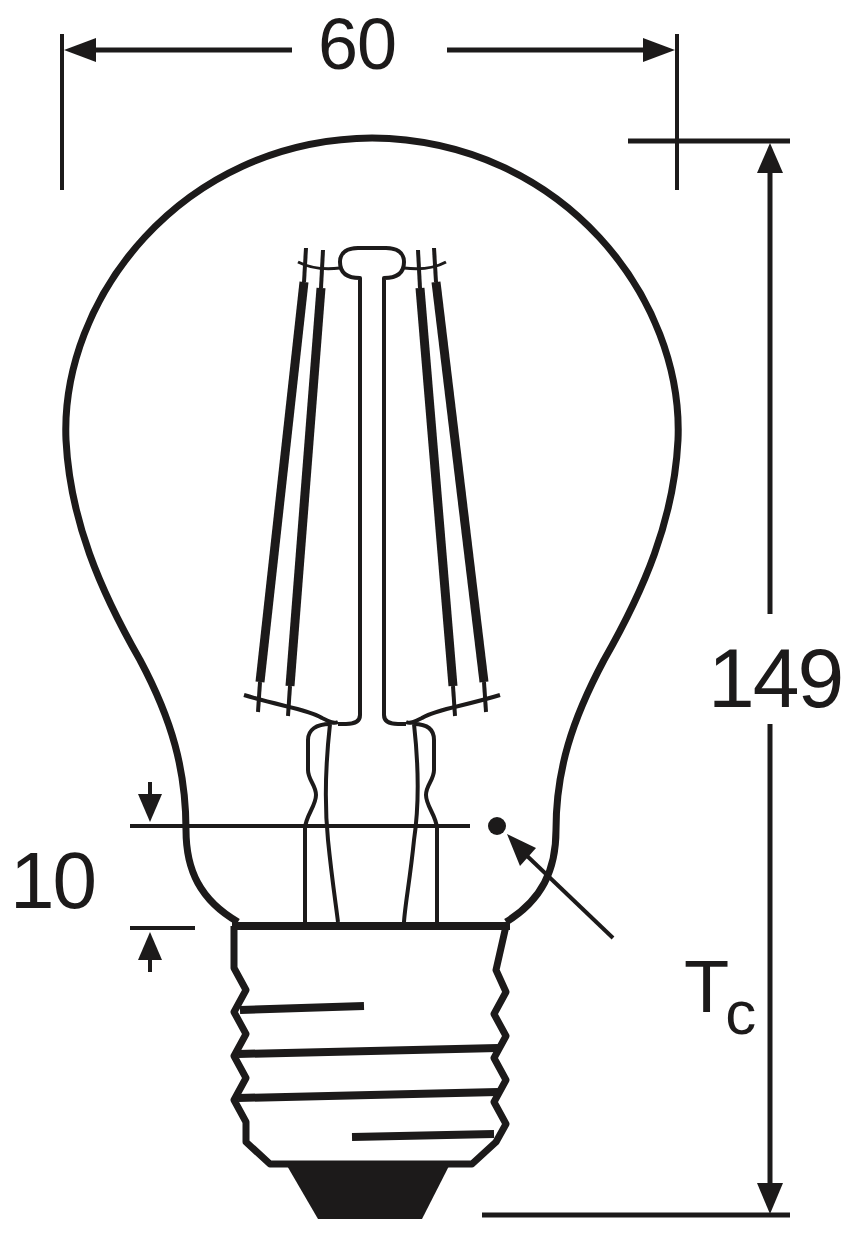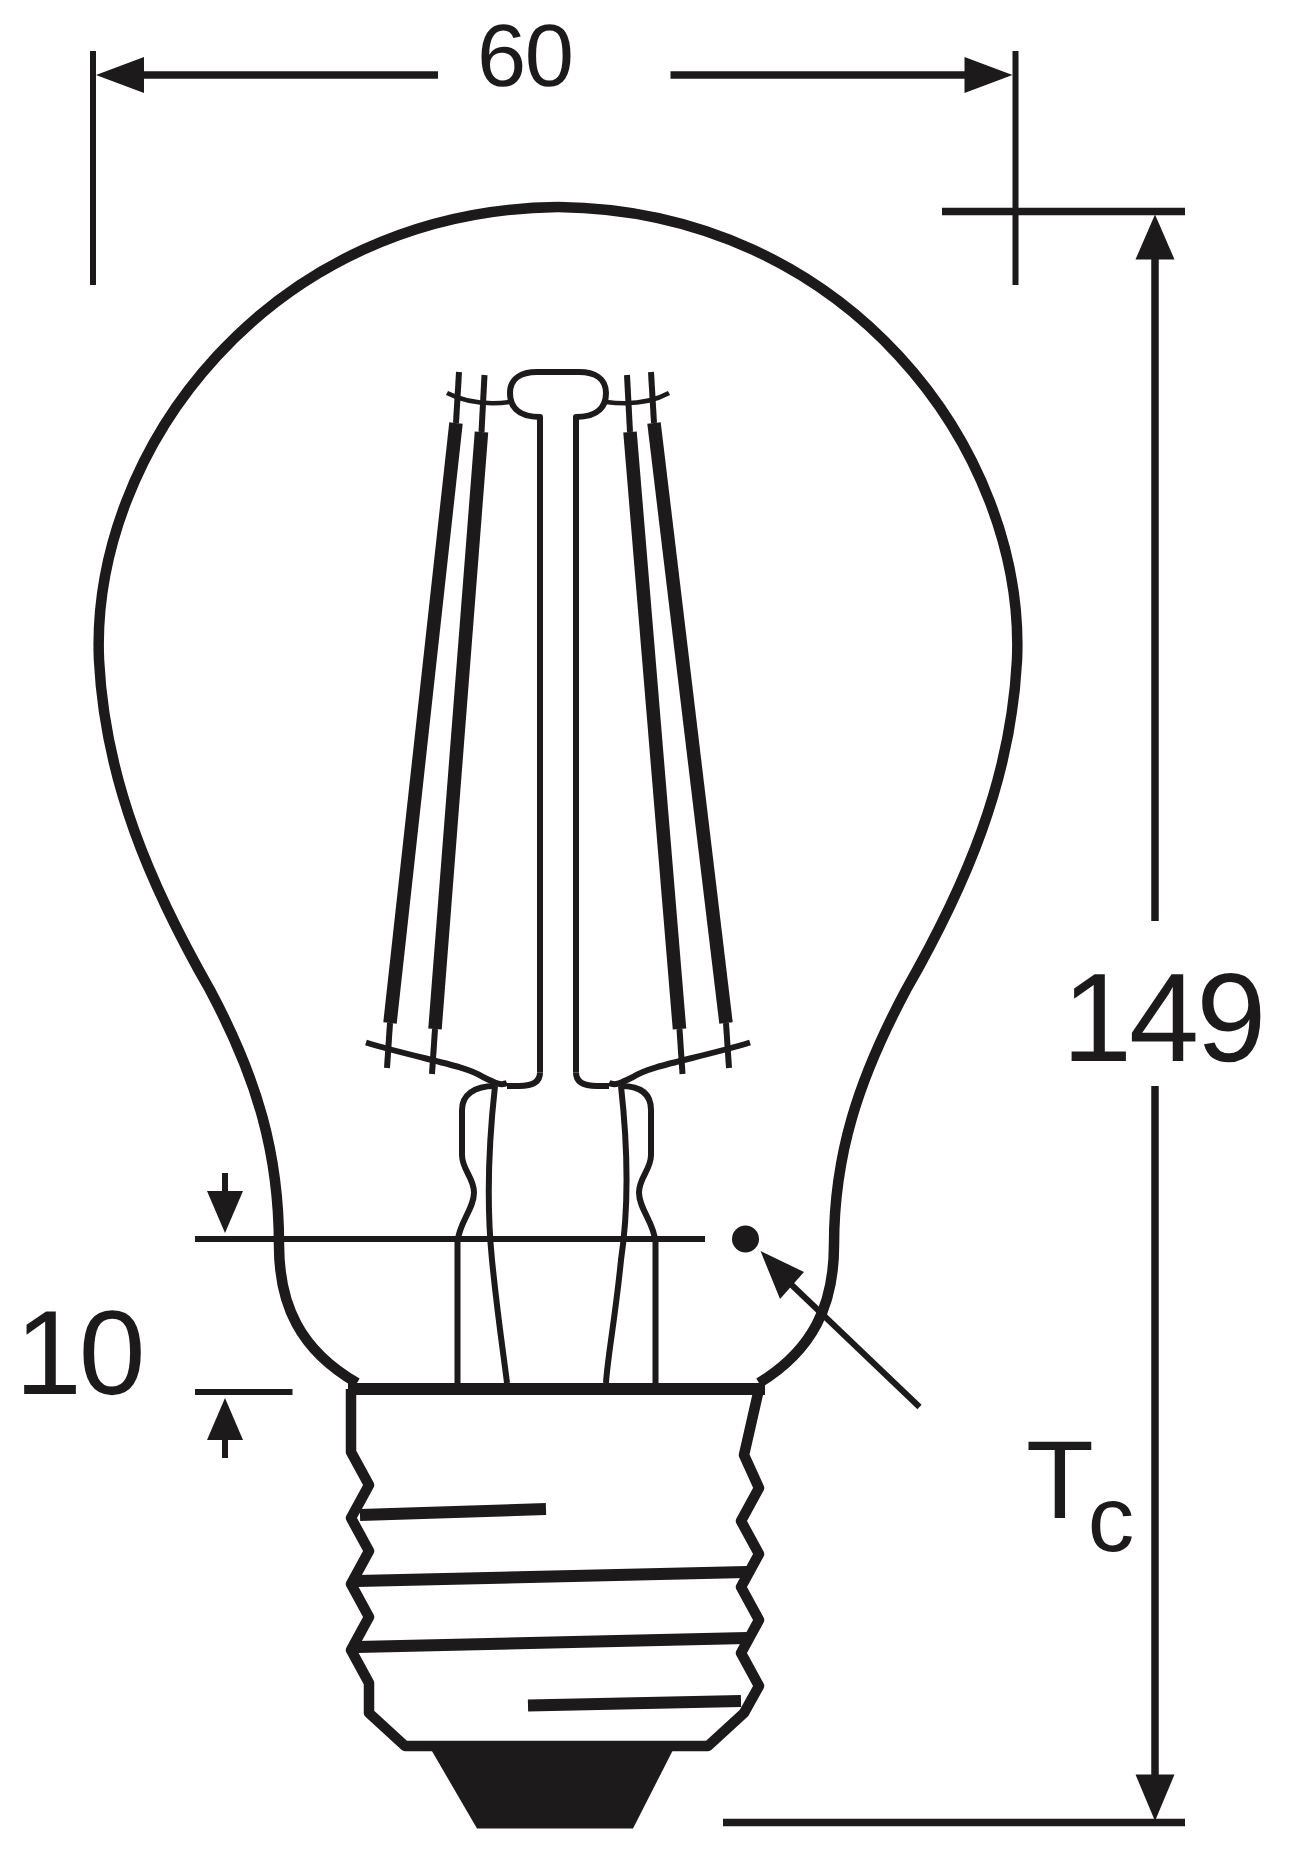--- a/index.html
+++ b/index.html
@@ -24,23 +24,23 @@
     .ink { stroke: #1c1a1a; fill: none; stroke-linecap: butt; stroke-linejoin: round; }
     .ink-fill { fill: #1c1a1a; stroke: none; }
     .dim-label {
       position: absolute;
       color: #1c1a1a;
       font-family: "Liberation Sans", sans-serif;
       font-weight: 400;
       line-height: 1;
       white-space: nowrap;
     }
-    .width-label { left: 318px; top: 8px; font-size: 59px; letter-spacing: -1px; }
+    .width-label { left: 318px; top: 8px; font-size: 72px; letter-spacing: -1px; }
     .height-label { left: 708px; top: 636px; font-size: 84px; letter-spacing: -2px; }
-    .neck-label { left: 10px; top: 841px; font-size: 80px; letter-spacing: -2px; margin-top: 21px; }
+    .neck-label { left: 10px; top: 841px; font-size: 80px; letter-spacing: -2px; }
     .tc-label { left: 638px; top: 950px; font-size: 74px; margin-left: 46px; }
     .tc-label .sub { font-size: 62px; position: relative; top: 22px; left: -4px; }
   </style>
 </head>
 <body>
 
 <svg id="drawing" viewBox="0 0 865 1236" xmlns="http://www.w3.org/2000/svg">
 
   <g>
     <line class="ink" x1="62" y1="34" x2="62" y2="190" stroke-width="4"></line>

